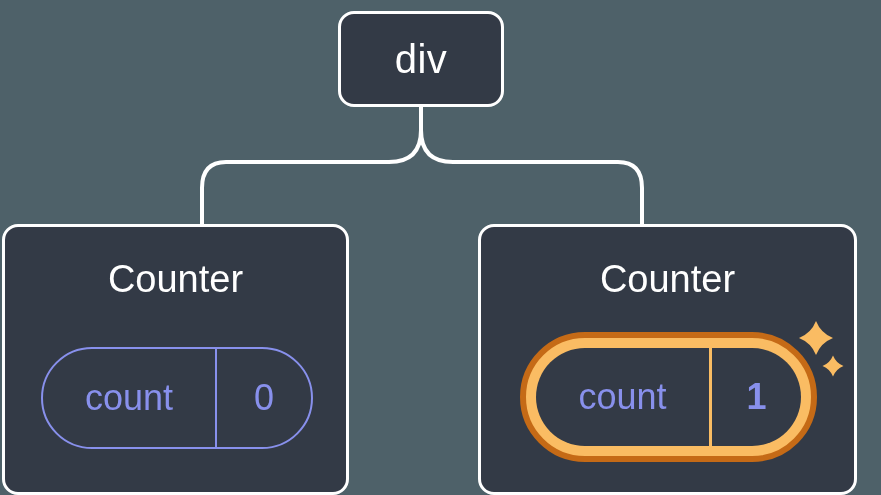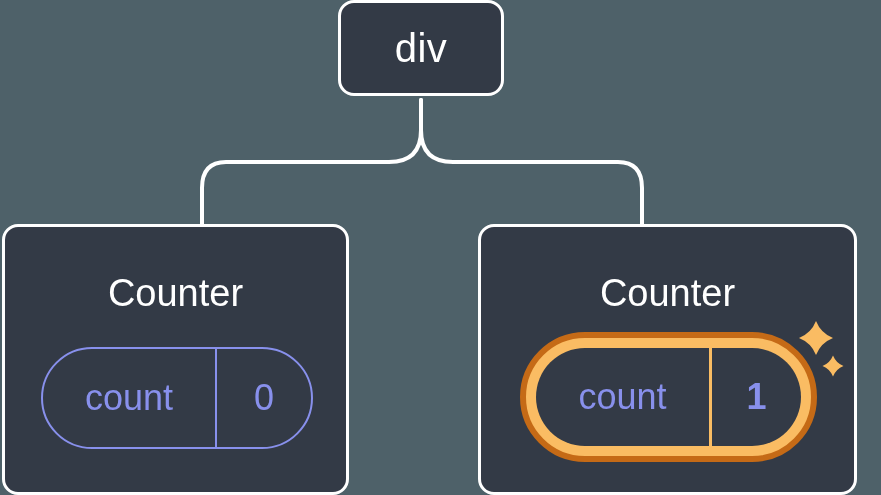--- a/index.html
+++ b/index.html
@@ -13,37 +13,37 @@
     --text:#FFFFFF;
   }
   html,body{margin:0;padding:0;}
   .canvas{
     position:relative;width:881px;height:495px;overflow:hidden;
     background:var(--background);
     font-family:"Liberation Sans", sans-serif;
   }
   .connector-svg{position:absolute;left:0;top:0;width:881px;height:495px;}
   .node-root{
-    position:absolute;left:338px;top:0;width:166px;height:96px;
+    position:absolute;left:338px;top:11px;width:166px;height:96px;
     background:var(--card-bg);
     border:3px solid var(--card-border);
     border-radius:16px;box-sizing:border-box;
     display:flex;align-items:center;justify-content:center;
     color:var(--text);font-size:40px;letter-spacing:.5px;
   }
   .card{
     position:absolute;top:224px;height:271px;
     background:var(--card-bg);
     border:3px solid var(--card-border);
     border-radius:16px;box-sizing:border-box;
   }
   .card-left{left:2px;width:347px;}
   .card-right{left:478px;width:379px;}
   .card-title{
-    margin-top:46px;text-align:center;
+    margin-top:32px;text-align:center;
     color:var(--text);font-size:38px;line-height:1.1;
   }
   
   .pill-plain{
     position:absolute;left:36px;top:120px;width:272px;height:102px;
     border:2px solid var(--state-accent);
     border-radius:60px;box-sizing:border-box;
     display:flex;color:var(--state-accent);
   }
   .pill-plain .pill-key{

